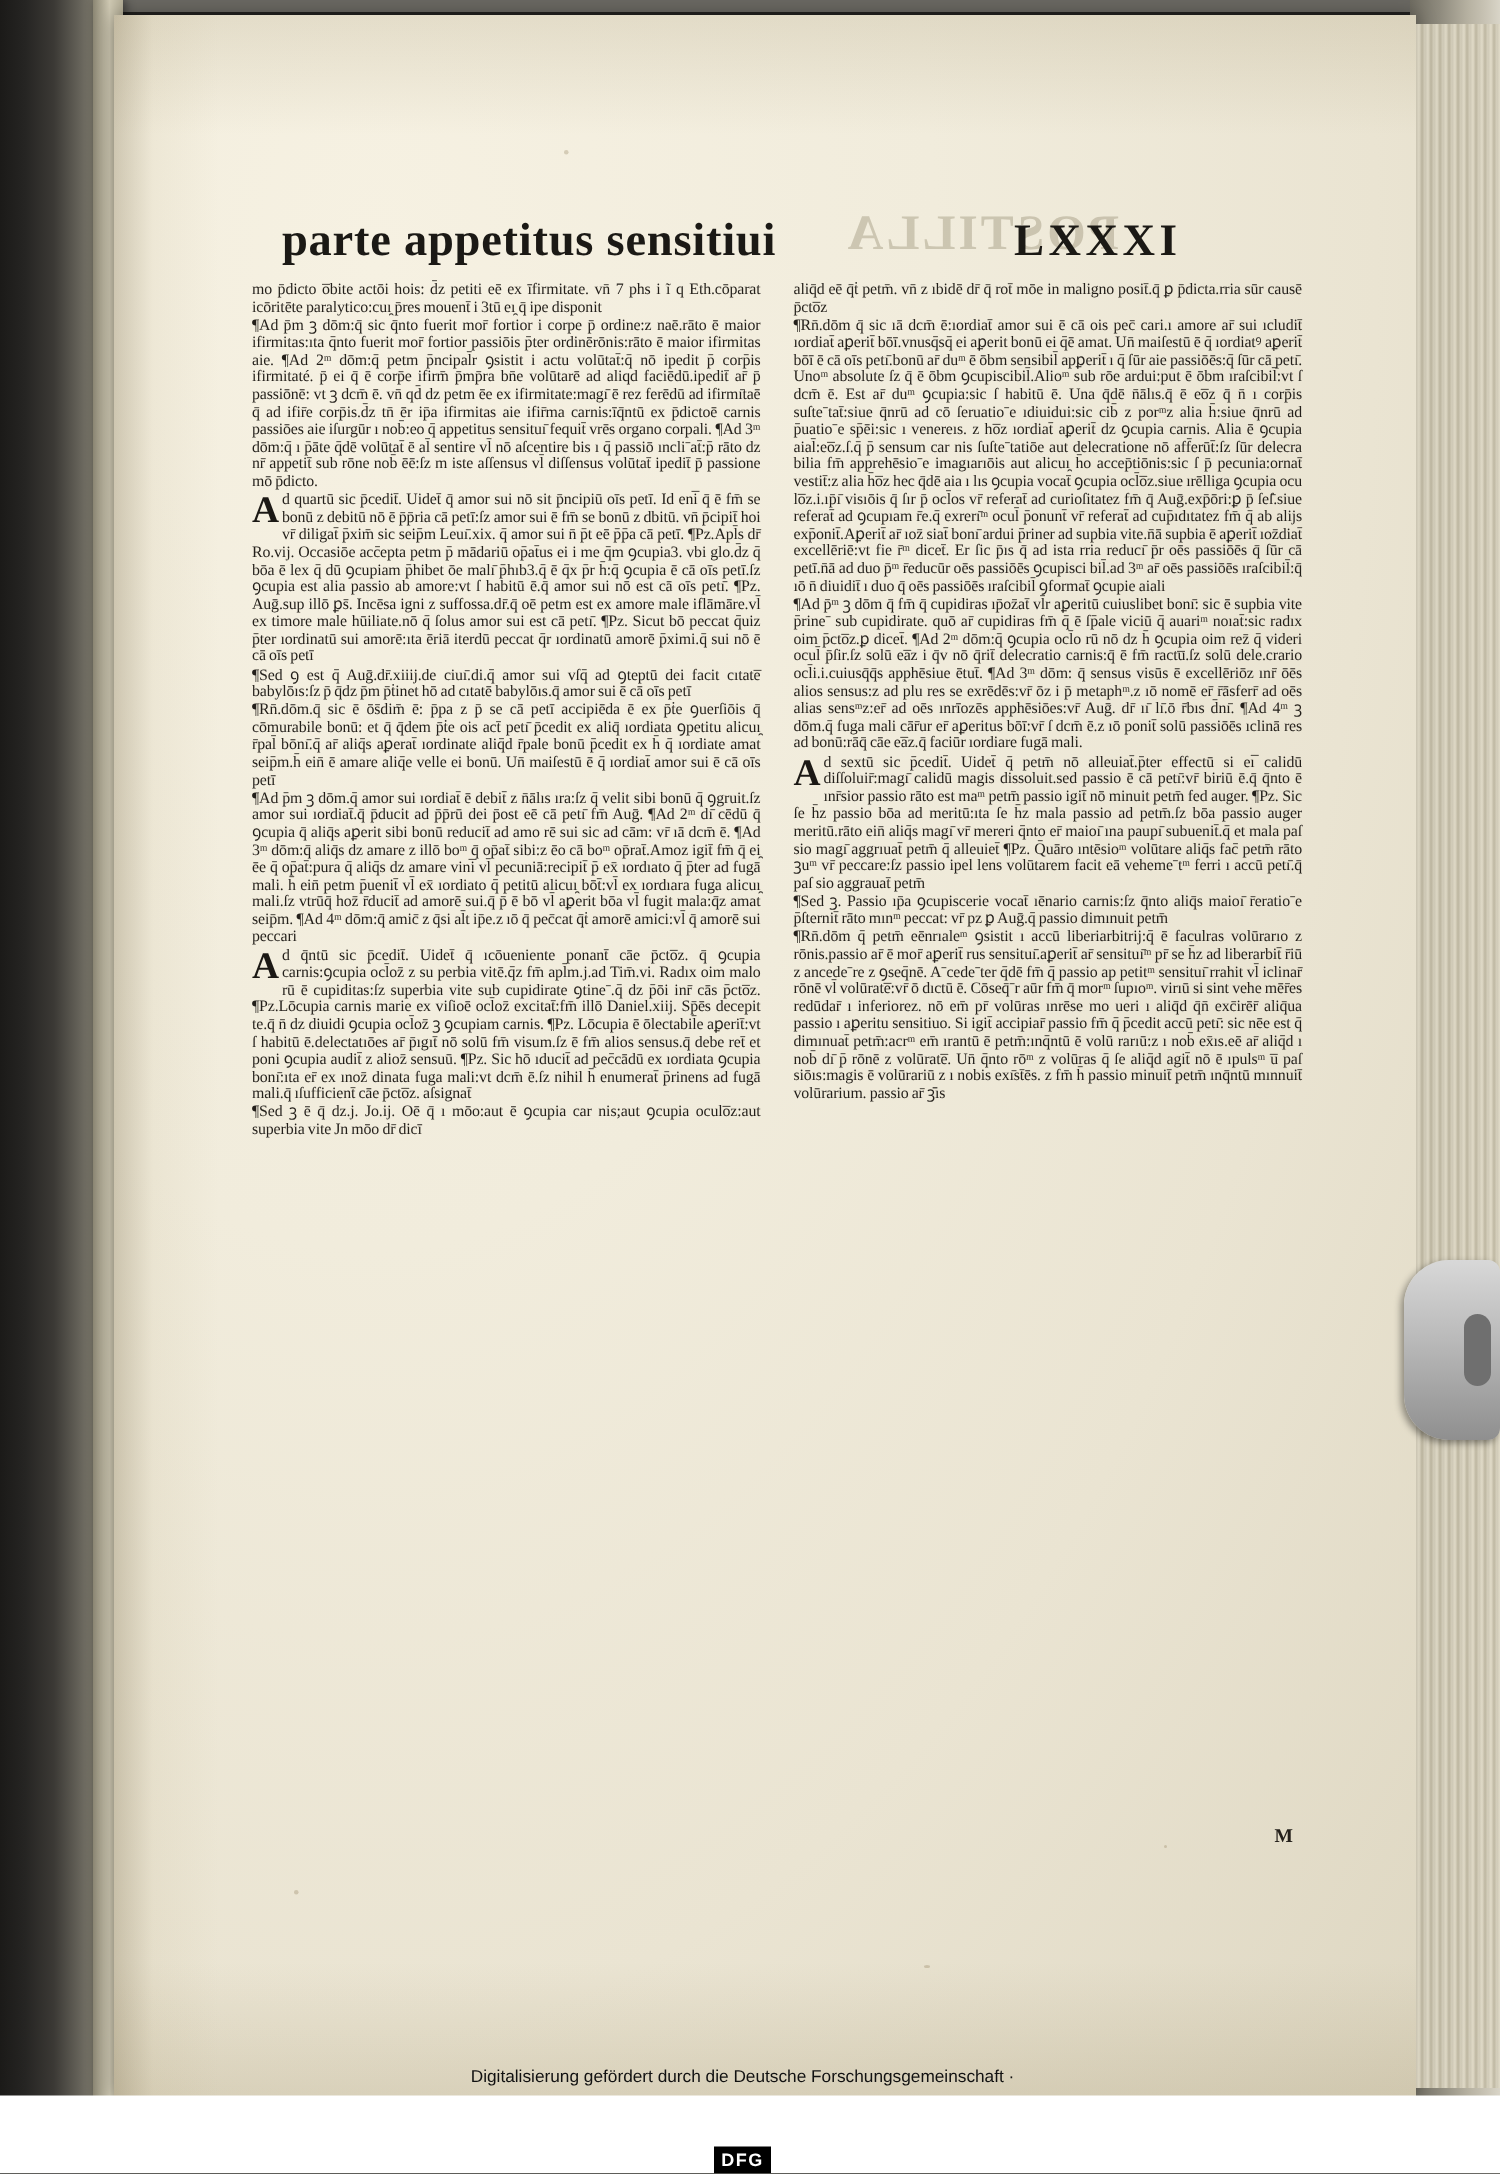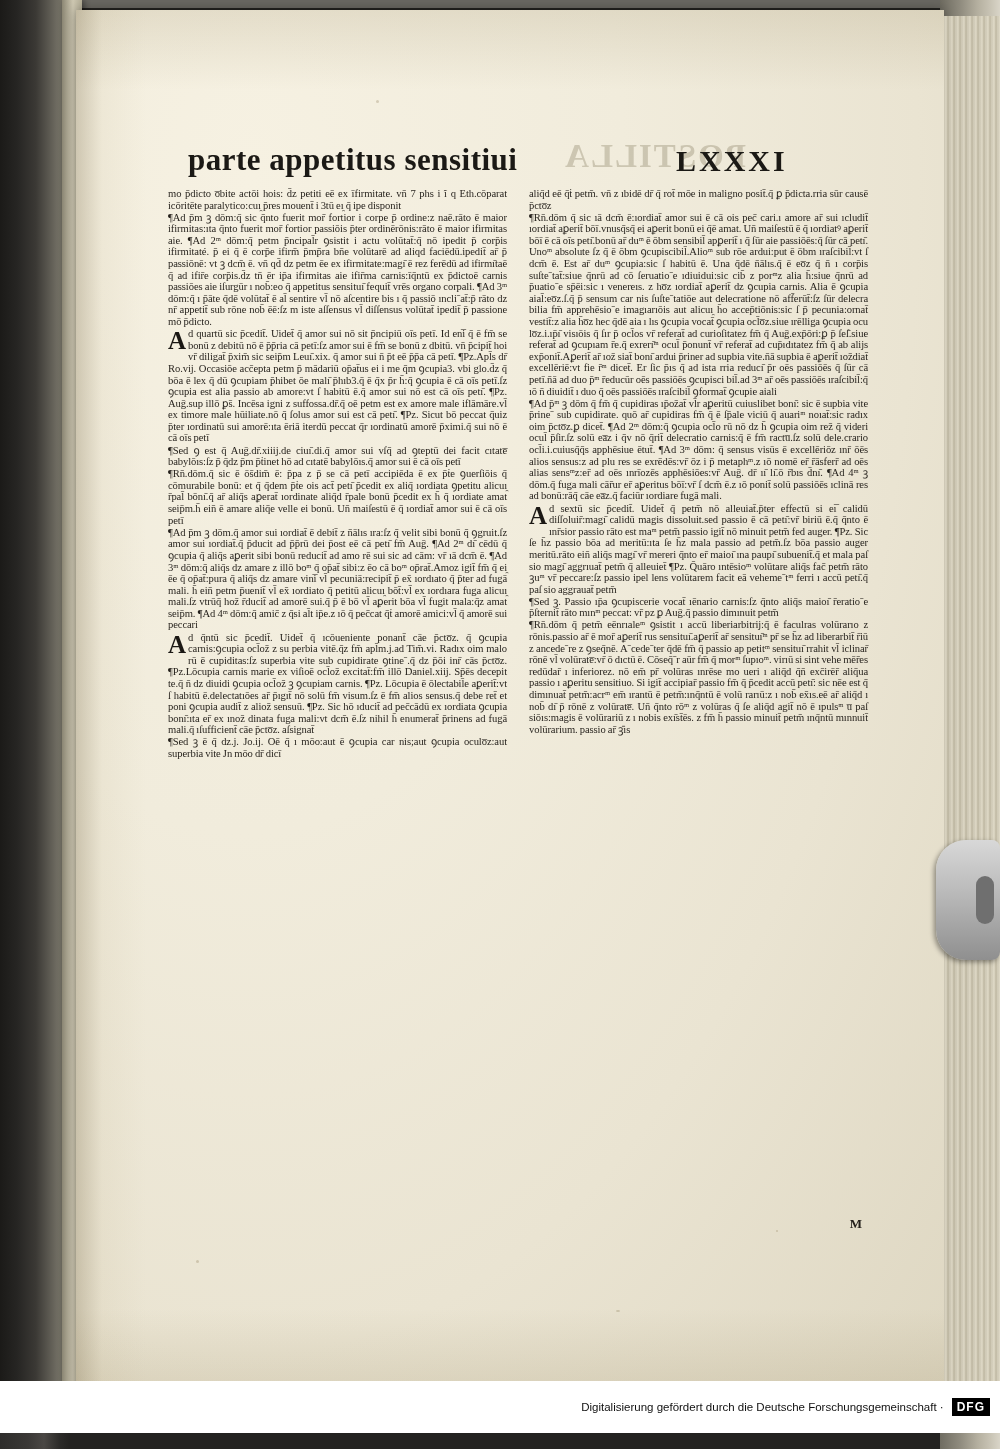--- a/index.html
+++ b/index.html
@@ -188,47 +188,49 @@
     bottom: -14px;
     font-weight: bold;
     font-size: 13px;
     color: #24201b;
   }
 
   
   .credit {
     position: absolute;
     left: 0;
-    bottom: 16px;
+    bottom: 0;
     width: 1000px;
     height: 52px;
     background: #ffffff;
     display: flex;
     align-items: center;
     justify-content: flex-end;
     padding-right: 10px;
     box-sizing: border-box;
     gap: 8px;
+    flex-direction: column;
   }
   .credit-text {
     font-family: "Liberation Sans", sans-serif;
     font-size: 11.5px;
     color: #111;
   }
   .dfg-logo {
     display: inline-flex;
     align-items: center;
     justify-content: center;
     background: #000;
     color: #fff;
     font-family: "Liberation Sans", sans-serif;
     font-weight: bold;
     font-size: 12px;
     letter-spacing: 1px;
     padding: 2px 5px;
+    margin-top: 32px;
   }
 
   
   .speck {
     position: absolute;
     background: rgba(120,100,60,0.25);
     border-radius: 50%;
     pointer-events: none;
   }
 </style>

